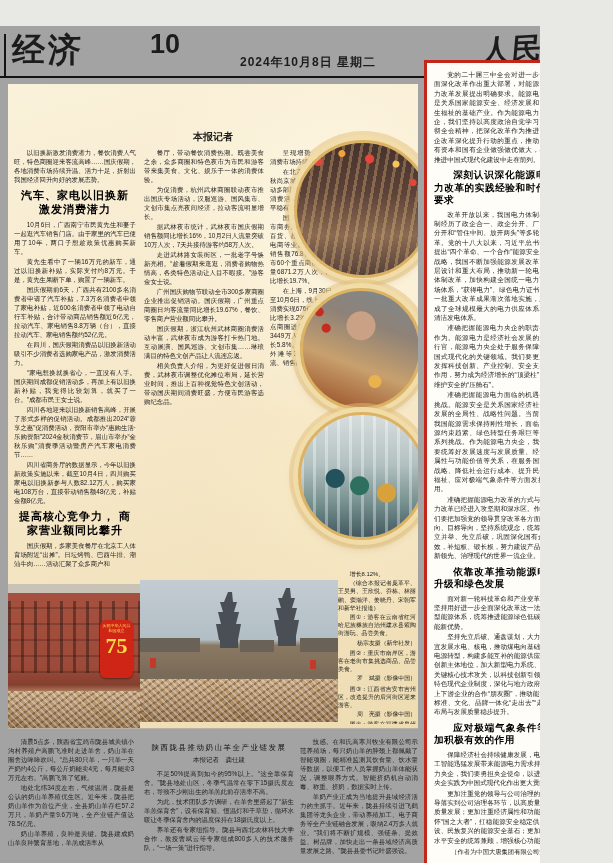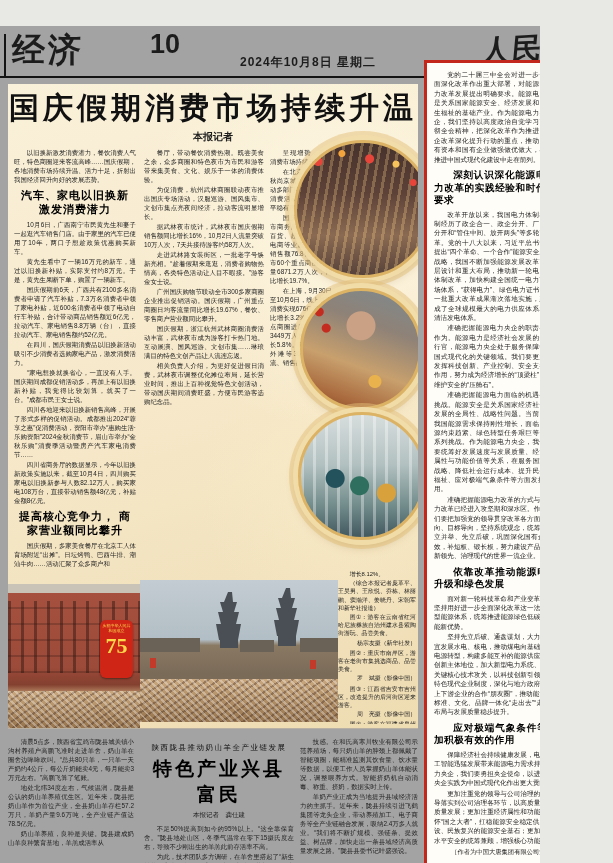--- a/index.html
+++ b/index.html
@@ -125,21 +125,20 @@
 
   <div class="hdr">
     <div class="hdr-tick"></div>
     <div class="section-title">经济</div>
     <div class="page-number">10</div>
     <div class="page-date">2024年10月8日  星期二</div>
     <div class="masthead">人民日报</div>
   </div>
 
   <section class="main-panel">
-    <h1 class="main-headline">国庆假期消费市场持续升温</h1>
     <div class="main-byline">本报记者</div>
 
     <div class="col col1">
         <p class="p">以旧换新激发消费潜力，餐饮消费人气旺，特色商圈迎来客流高峰……国庆假期，各地消费市场持续升温、活力十足，折射出我国经济回升向好的发展态势。</p>
         <p class="h">汽车、家电以旧换新 激发消费潜力</p>
         <p class="p">10月6日，广西南宁市民黄先生和妻子一起逛汽车销售门店。由于家里的汽车已使用了10年，两口子想趁政策优惠购买新车。</p>
         <p class="p">黄先生看中了一辆16万元的新车，通过以旧换新补贴，实际支付约8万元。于是，黄先生果断下单，购置了一辆新车。</p>
         <p class="p">国庆假期前6天，广西共有2100多名消费者申请了汽车补贴，7.3万名消费者申领了家电补贴，近600名消费者申领了电动自行车补贴，合计带动商品销售额近6亿元，拉动汽车、家电销售8.8万辆（台），直接拉动汽车、家电销售额约52亿元。</p>
         <p class="p">在四川，国庆假期消费品以旧换新活动吸引不少消费者选购家电产品，激发消费活力。</p>
         <p class="p">“家电想换就换省心，一直没有人手。国庆期间成都促销活动多，再加上有以旧换新补贴，我觉得比较划算，就买了一台。”成都市民王女士说。</p>
@@ -242,21 +241,20 @@
   <div class="editors">本版责编：沈　寅　聂传清　韩春瑶</div>
 
   <section class="bottom-article">
     <div class="bcol b1">
         <p class="p">清晨5点多，陕西省宝鸡市陇县城关镇小沟村养殖户高鹏飞准时走进羊舍，奶山羊在圈舍边哞哞欢叫。“总共80只羊，一只羊一天产奶约4公斤，每公斤奶能卖4元，每月能卖3万元左右。”高鹏飞算了笔账。</p>
         <p class="p">地处北纬34度左右，气候温润，陇县是公认的奶山羊养殖优生区。近年来，陇县把奶山羊作为首位产业，全县奶山羊存栏57.2万只，羊奶产量9.6万吨，全产业链产值达78.5亿元。</p>
         <p class="p">奶山羊养殖，良种是关键。陇县建成奶山羊良种繁育基地，羊羔成活率从</p>
       </div>
     <div class="bcenter">
       <div class="kicker">陕西陇县推动奶山羊全产业链发展</div>
-      <h2 class="b-headline">特色产业兴县富民</h2>
       <div class="b-byline">本报记者　龚仕建</div>
       <div>
           <p class="p">不足50%提高到如今的95%以上。“这全靠保育舍。”陇县地处山区，冬季气温常在零下15摄氏度左右，导致不少刚出生的羊羔此前存活率不高。</p>
           <p class="p">为此，技术团队多方调研，在羊舍里搭起了“新生羊羔保育舍”，设有保育箱、恒温灯和干草垫，循环水暖让冬季保育舍内的温度保持在18摄氏度以上。</p>
           <p class="p">养羊还有专家组指导。陇县与西北农林科技大学合作，教授曹斌云等专家组成800多人的技术服务队，“一场一策”进行指导。</p>
         </div>
     </div>
     <div class="bcol b3">
         <p class="p">技感。在和氏高寒川牧业有限公司示范养殖场，每只奶山羊的脖颈上都佩戴了智能项圈，能精准监测其饮食量、饮水量等数据，以便工作人员掌握奶山羊体能状况，调整喂养方式。智能挤奶机自动消毒、称重、挤奶，数据实时上传。</p>
         <p class="p">羊奶产业正成为当地提升县域经济活力的主抓手。近年来，陇县持续引进飞鹤集团等龙头企业，带动养殖加工、电子商务等全产业链融合发展，吸纳2.4万多人就业。“我们将不断扩规模、强链条、提效益、树品牌，加快走出一条县域经济高质量发展之路。”陇县县委书记叶盛强说。</p>

